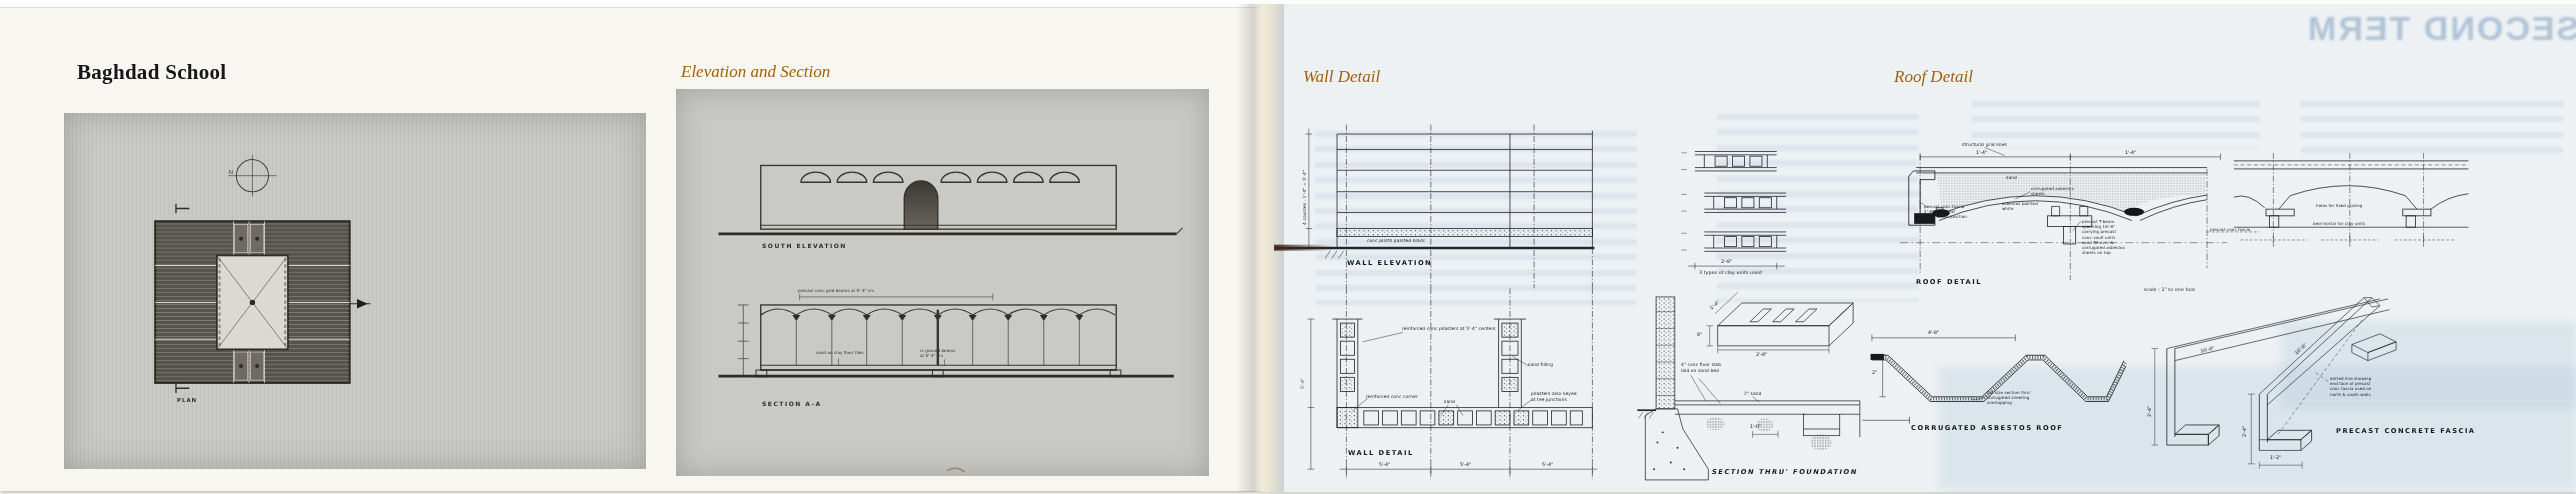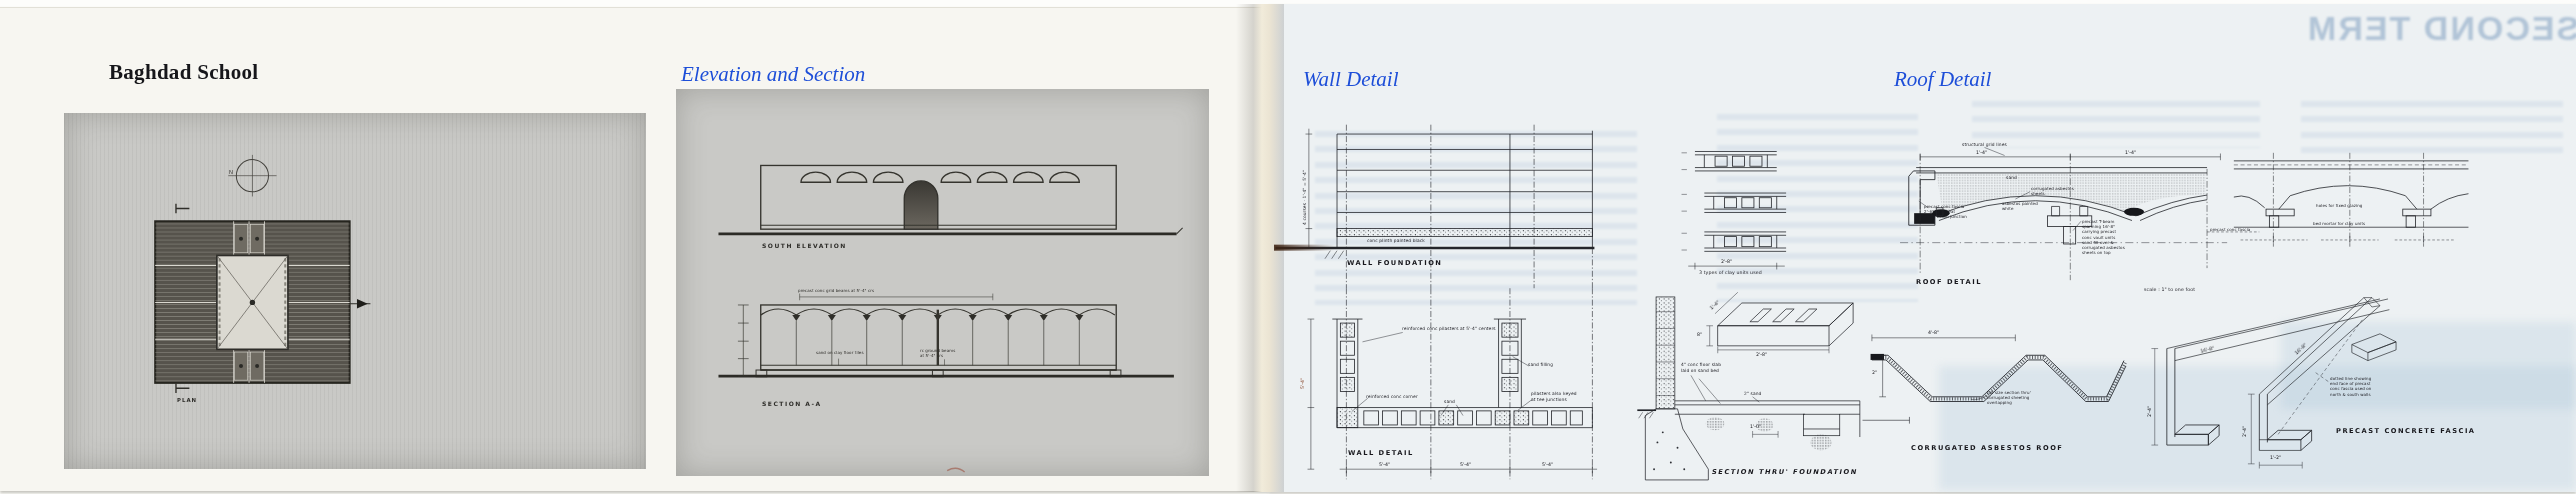--- a/index.html
+++ b/index.html
@@ -8,22 +8,22 @@
   .abs{position:absolute;}
   .page-left{left:0;top:6.7px;width:1269px;height:483px;background:#f7f6f1;
              border-top:0.7px solid #e2e0d7;box-shadow:0 2px 2.7px rgba(90,85,70,.35);}
   .page-right{left:1269px;top:4px;width:1307px;height:488px;background:#edf1f3;
               box-shadow:0 2px 2.7px rgba(90,85,70,.3);}
   .fold{left:1236px;top:4px;width:48px;height:488px;
         background:linear-gradient(90deg, rgba(75,70,58,0) 0%, rgba(75,70,58,0.20) 36%,
         #f1ebda 54%, #ebe4d3 70%, rgba(40,40,40,0.16) 100%);}
   .title-main{font-family:"Liberation Serif",serif;font-weight:bold;font-size:21px;
               color:#16161a;letter-spacing:0.3px;white-space:nowrap;}
-  .title-italic{font-family:"Liberation Serif",serif;font-style:italic;font-size:21px;
-              color:#1d4ed8;white-space:nowrap;}
+  .title-italic{font-family:"Liberation Serif",serif;font-style:italic;font-size:17px;
+              color:#a16207;white-space:nowrap;}
   .photo{background-color:#c9c9c6;box-shadow:inset 0 0 30px rgba(60,60,55,.28);
          background-image:radial-gradient(rgba(40,40,35,0.10) 0.7px, rgba(0,0,0,0) 0.7px);
          background-size:2px 2px;}
   .photo-plan{background-image:repeating-linear-gradient(90deg, rgba(60,60,55,.06) 0 0.7px, rgba(0,0,0,0) 0.7px 4px),
               radial-gradient(rgba(40,40,35,0.10) 0.7px, rgba(0,0,0,0) 0.7px);
               background-size:auto,2px 2px;}
   .caption{font-family:"DejaVu Sans",sans-serif;font-weight:bold;font-size:6.7px;
            letter-spacing:1.5px;color:#17171c;filter:blur(0.2px);white-space:nowrap;}
   .photo-cap{font-size:6px;color:#2e2d29;filter:blur(0.3px);}
   .hand{font-family:"DejaVu Sans",sans-serif;font-size:4.4px;line-height:1.3;
@@ -54,21 +54,21 @@
   <div class="abs page-right"></div>
 
   <div class="abs ghost-head" style="left:2306px;top:9.4px;">SECOND TERM</div>
   <div class="abs ghost-par" style="left:1315px;top:131px;width:322px;height:174px;"></div>
   <div class="abs ghost-par" style="left:1717px;top:114px;width:201px;height:188px;"></div>
   <div class="abs ghost-par" style="left:1972px;top:101px;width:288px;height:47px;"></div>
   <div class="abs ghost-par" style="left:2301px;top:101px;width:262px;height:60px;"></div>
   <div class="abs ghost-block" style="left:1939px;top:366px;width:637px;height:124px;"></div>
   <div class="abs ghost-block" style="left:2281px;top:322px;width:295px;height:87px;"></div>
 
-  <div class="abs title-main" style="left:77px;top:60px;margin-left:32px;">Baghdad School</div>
+  <div class="abs title-main" style="left:77px;top:60px;">Baghdad School</div>
 
   <div class="abs photo photo-plan" style="left:64px;top:113px;width:582px;height:356px;"></div>
   <svg style="left:64px;top:113px;" width="582" height="356" viewBox="95 168 868 530">
     <defs>
       <pattern id="hatchH" width="6" height="6" patternUnits="userSpaceOnUse">
         <path d="M0,3 H6" stroke="rgba(225,223,214,.35)" stroke-width="1"></path>
       </pattern>
     </defs>
     <g stroke="#35342e" fill="none" stroke-width="1.5">
       <rect x="231" y="329" width="290" height="241" fill="#56534c" stroke="#26251f" stroke-width="3"></rect>
@@ -317,21 +317,21 @@
       <path d="M3368,672 H3430 M3368,656 H3380 M3380,656 H3430" stroke-width="1"></path>
       <path d="M3380,656 L3396,642 L3446,642 L3430,656 Z M3430,656 L3446,642 L3446,658 L3430,672 Z"></path>
       <path d="M3368,588 L3524,444 M3380,588 L3536,444 M3380,604 L3548,456" stroke-width="1"></path>
       <path d="M3524,444 L3536,444 L3548,456 L3536,458 Z" stroke-width="0.9"></path>
       <path d="M3356,588 V692 M3351,588 h10 M3351,692 h10" stroke-width="0.7"></path>
       <path d="M3368,694 H3432 M3368,689 v10 M3432,689 v10" stroke-width="0.7"></path>
       <path d="M3396,648 Q3460,560 3524,474 M3452,556 L3472,570" stroke-dasharray="5 4" stroke-width="0.7"></path>
     </g>
   </svg>
 
-  <div class="abs caption" style="left:1347px;top:259px;">WALL FOUNDATION</div>
+  <div class="abs caption" style="left:1347px;top:259px;">WALL ELEVATION</div>
   <div class="abs hand" style="left:1367px;top:238px;">conc plinth painted black</div>
   <div class="abs hand rot" style="left:1302px;top:225px;">4 courses · 1'-4" = 5'-4"</div>
 
   <div class="abs dim" style="left:1721px;top:259px;">2'-8"</div>
   <div class="abs hand" style="left:1699px;top:270px;font-size:4.7px;">3 types of clay units used</div>
 
   <div class="abs caption" style="left:1348px;top:449px;">WALL DETAIL</div>
   <div class="abs hand" style="left:1402px;top:326px;">reinforced conc pilasters at 5'-4" centers</div>
   <div class="abs hand" style="left:1366px;top:394px;">reinforced conc corner</div>
   <div class="abs hand" style="left:1528px;top:362px;">sand filling</div>
@@ -345,21 +345,21 @@
 
   <div class="abs caption" style="left:1712px;top:468px;font-style:italic;">SECTION THRU' FOUNDATION</div>
   <div class="abs hand" style="left:1681px;top:362px;">4" conc floor slab
 laid on sand bed</div>
   <div class="abs hand" style="left:1744px;top:391px;">2" sand</div>
   <div class="abs dim" style="left:1750px;top:424px;">1'-0"</div>
   <div class="abs dim" style="left:1756px;top:352px;">2'-8"</div>
   <div class="abs dim" style="left:1697px;top:332px;">8"</div>
   <div class="abs dim rot45" style="left:1709px;top:307px;">1'-4"</div>
 
-  <div class="abs caption" style="left:1911px;top:444px;">CORRUGATED ASBESTOS ROOF</div>
+  <div class="abs caption" style="left:1911px;top:424px;">CORRUGATED ASBESTOS ROOF</div>
   <div class="abs dim" style="left:1928px;top:330px;">4'-8"</div>
   <div class="abs dim" style="left:1872px;top:370px;">2"</div>
   <div class="abs hand hand6" style="left:1987px;top:390px;">full size section thru'
 corrugated sheeting
 overlapping</div>
 
   <div class="abs caption" style="left:1916px;top:278px;">ROOF DETAIL</div>
   <div class="abs hand" style="left:1962px;top:142px;">structural grid lines</div>
   <div class="abs dim" style="left:1976px;top:150px;">1'-4"</div>
   <div class="abs dim" style="left:2125px;top:150px;">1'-4"</div>

